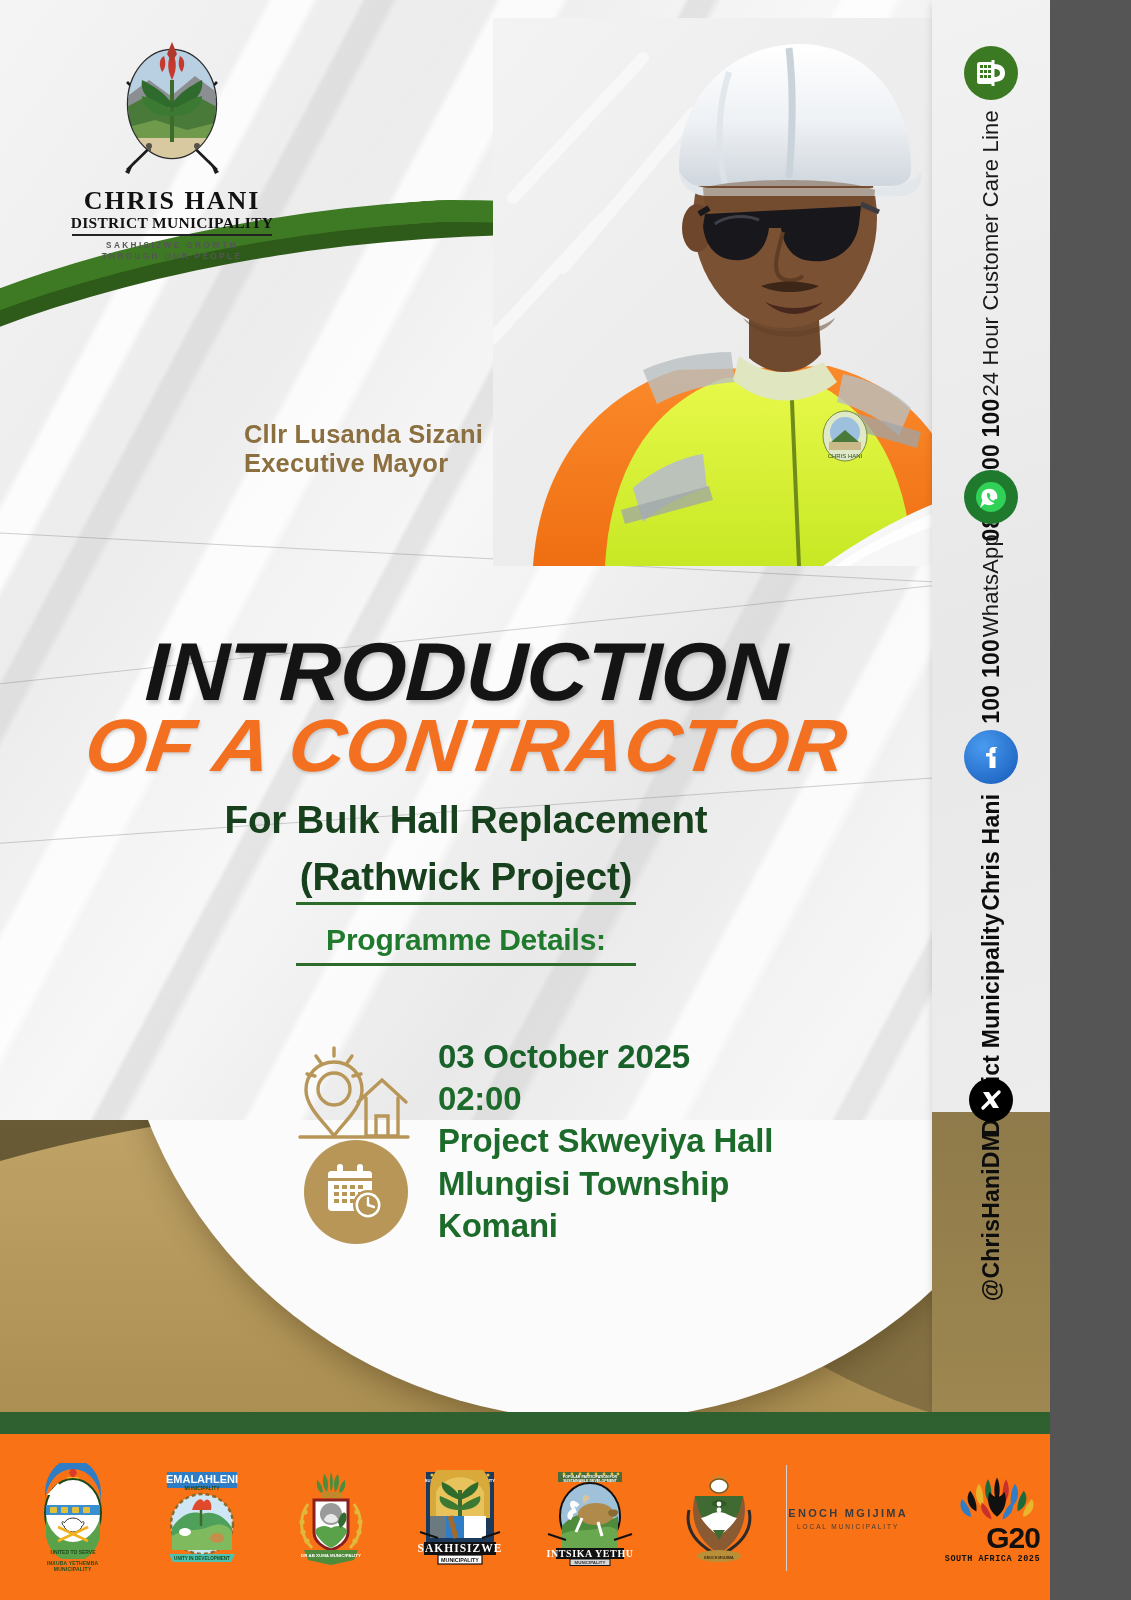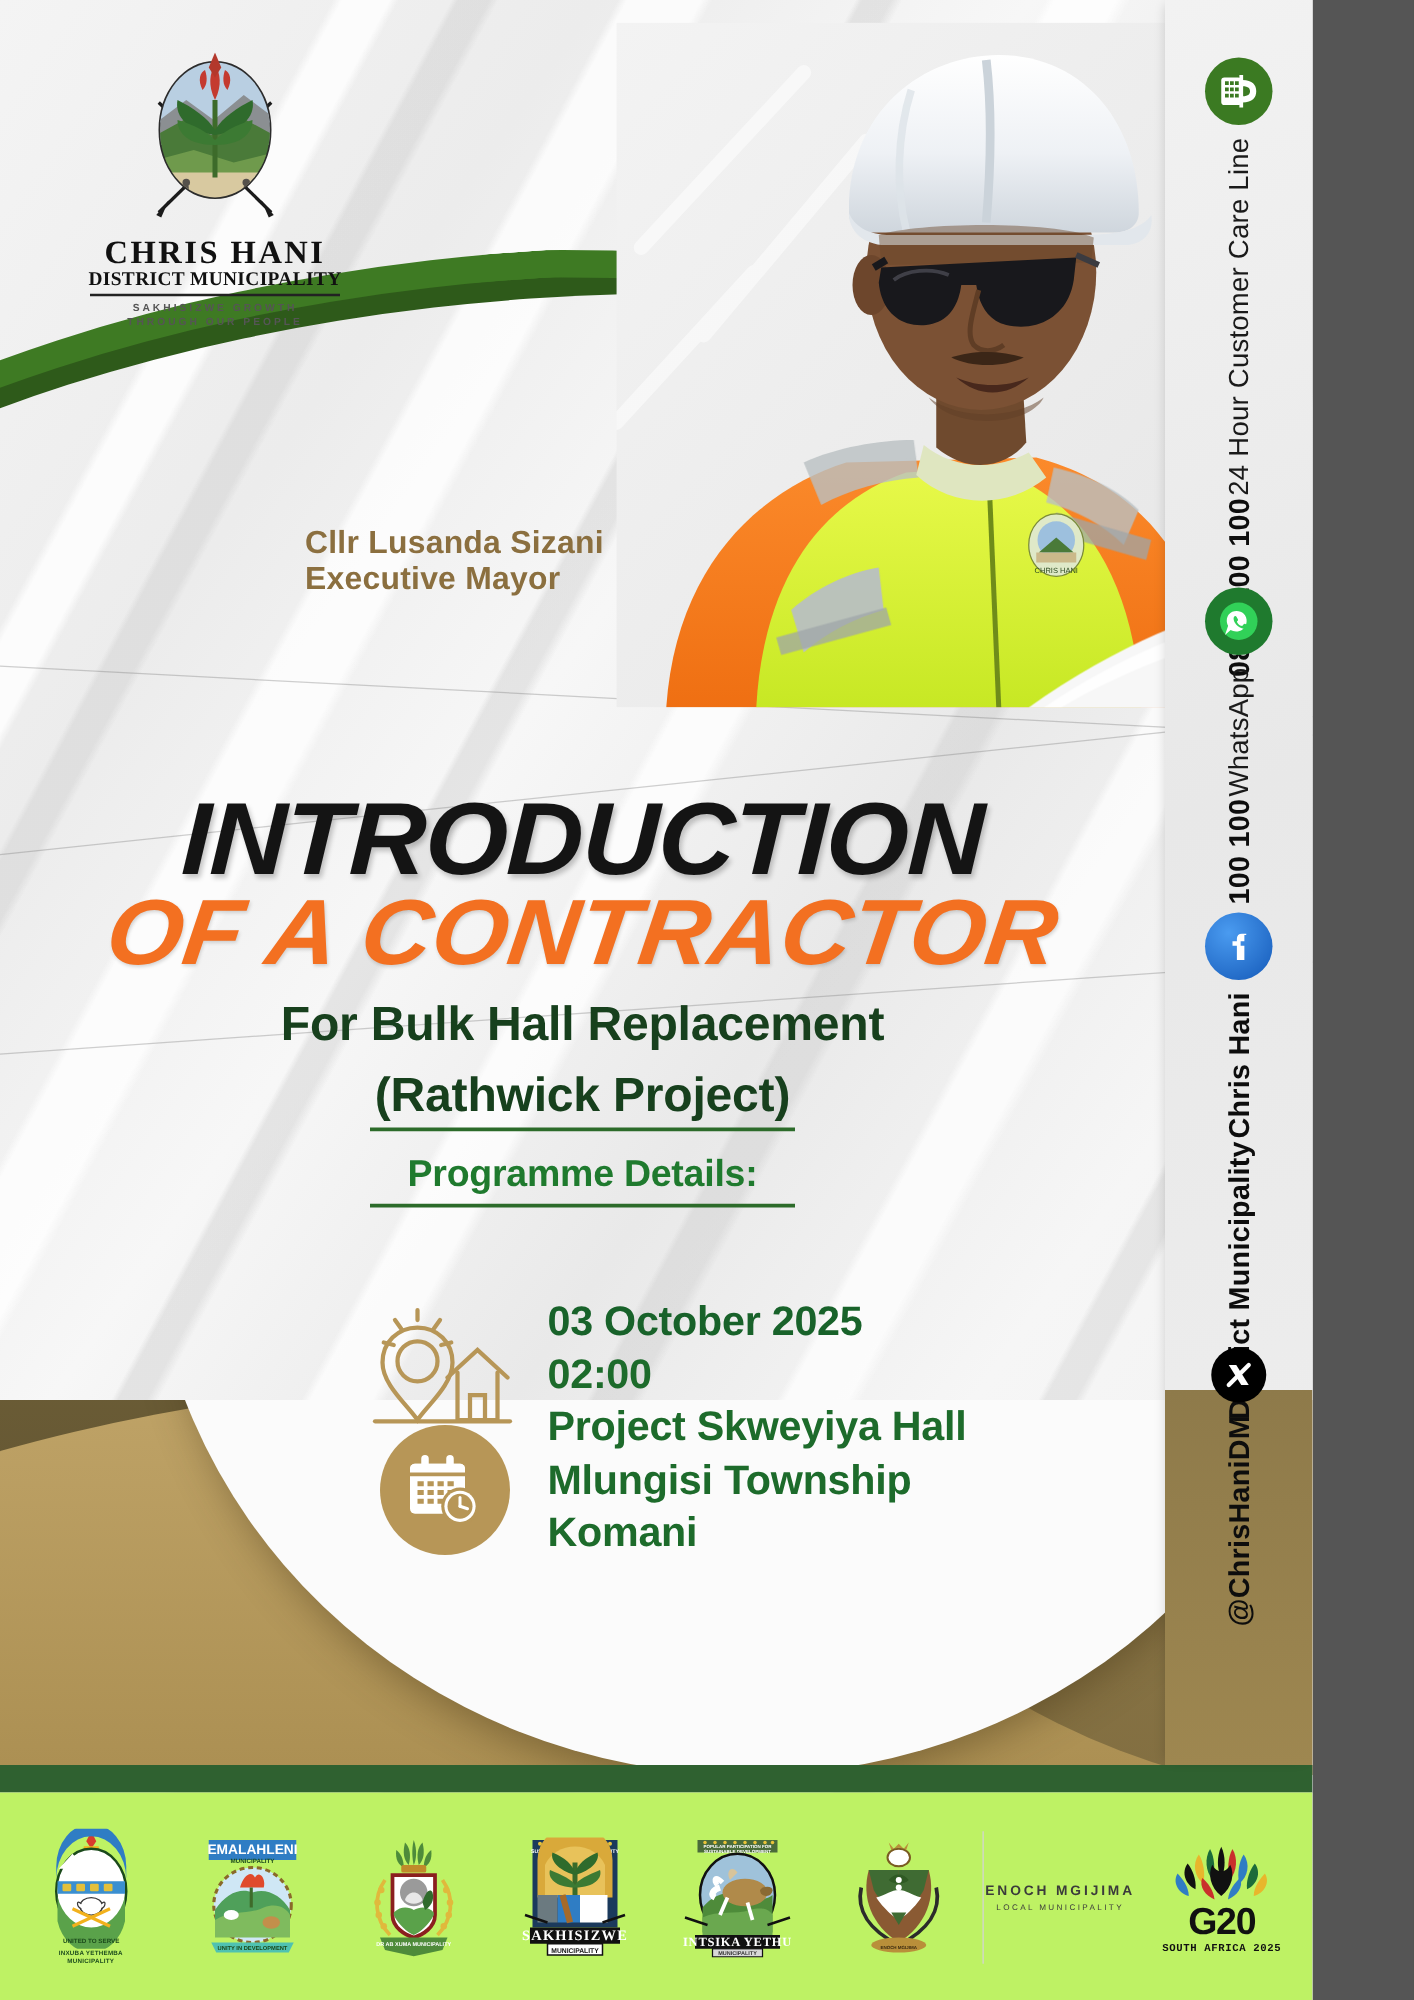--- a/index.html
+++ b/index.html
@@ -104,21 +104,21 @@
   }
 
   .green-band{
     position:absolute; left:0; right:0; top:1412px; height:22px;
     background:#2f6130;
   }
 
   
   .footer{
     position:absolute; left:0; right:0; top:1434px; bottom:0;
-    background:#bef264;
+    background:#f97316;
     display:flex; align-items:center; gap:4px;
     padding:6px 10px 4px 10px;
   }
   .logo-cell{
     flex:1 1 0; height:100%;
     display:flex; flex-direction:column; align-items:center; justify-content:center;
     position:relative;
   }
   .logo-divider{
     position:absolute; left:0; top:16%; height:68%; width:1px; background:#d3d3d3;
@@ -127,21 +127,21 @@
     font-size:5px; letter-spacing:.2px; text-align:center;
     color:#1d4d1d; font-weight:bold; line-height:1.15; margin-top:2px;
     max-width:98px;
   }
   .wordmark{
     text-align:center; color:#3b3b3b;
   }
   .wordmark .l1{ font-size:11px; letter-spacing:2.3px; font-weight:bold; }
   .wordmark .l2{ font-size:6.5px; letter-spacing:1.9px; margin-top:4px; }
 
-  .g20{ display:flex; flex-direction:column; align-items:center; justify-content:center; }
+  .g20{ display:flex; flex-direction:column; align-items:flex-end; justify-content:center; }
   .g20-flower{ width:86px; height:52px; }
   .g20-text{ font-size:30px; font-weight:bold; letter-spacing:-1px; color:#111; line-height:.95; }
   .g20-sub{ font-size:8.5px; font-weight:bold; letter-spacing:.5px; color:#111; margin-top:2px;font-family:Liberation Mono, monospace; }
 
   
   .chdm-logo{ position:absolute; left:58px; top:42px; width:228px; text-align:center; }
   .chdm-emblem{ width:118px; height:140px; margin:0 auto; }
   .chdm-name{ font-family:"Liberation Serif", serif; font-weight:bold; color:#111; }
   .chdm-l1{ font-size:26px; letter-spacing:2px; line-height:1; margin-top:2px; }
   .chdm-l2{ font-size:15.5px; letter-spacing:.3px; line-height:1.1; }

